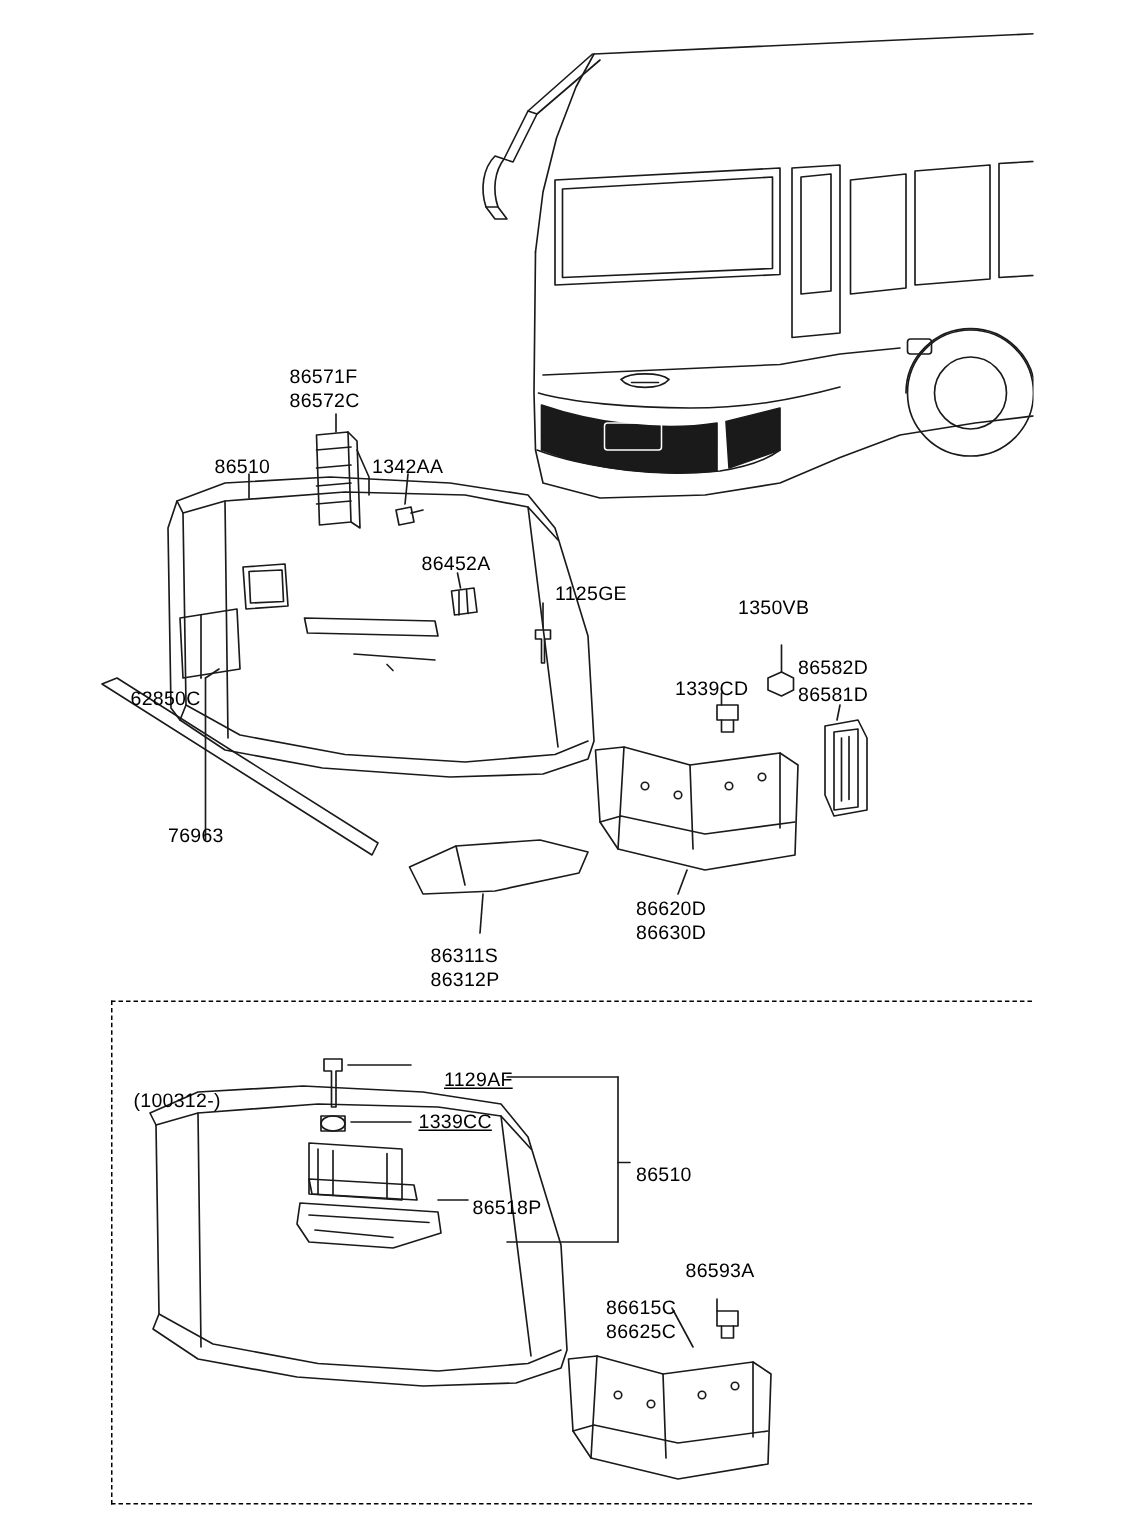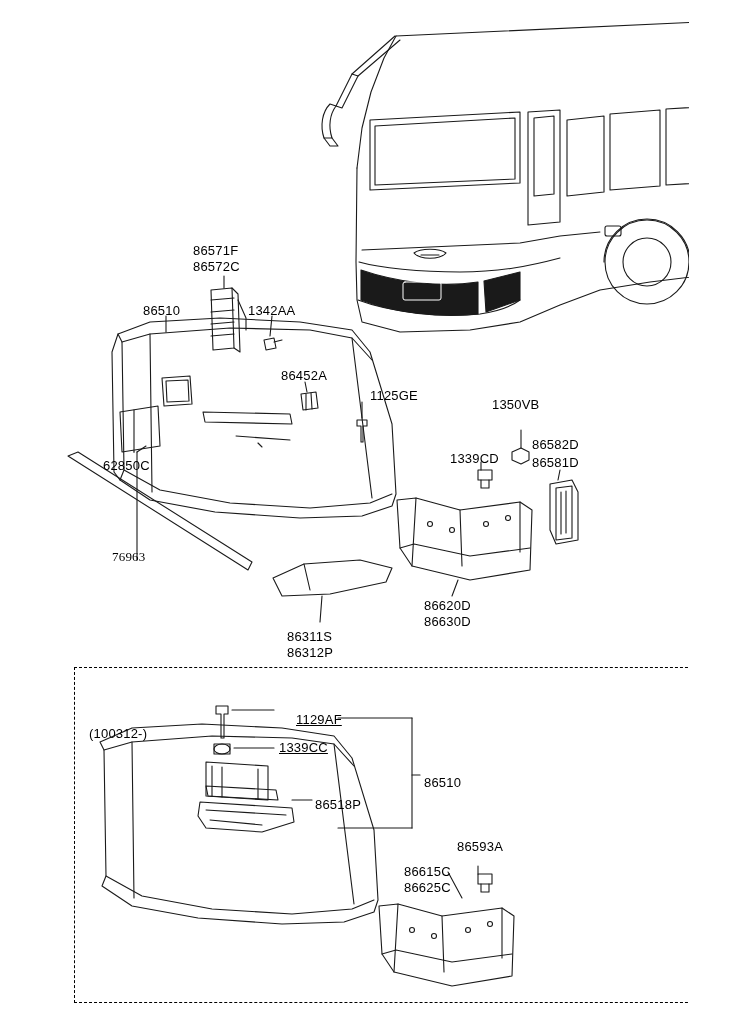--- a/index.html
+++ b/index.html
@@ -241,22 +241,22 @@
   <div class="lbl" style="left:193px; top:243px;">86571F</div>
   <div class="lbl" style="left:193px; top:259px;">86572C</div>
   <div class="lbl" style="left:143px; top:303px;">86510</div>
   <div class="lbl" style="left:248px; top:303px;">1342AA</div>
   <div class="lbl" style="left:281px; top:368px;">86452A</div>
   <div class="lbl" style="left:333px; top:388px;margin-left:37px;">1125GE</div>
   <div class="lbl" style="left:492px; top:397px;text-align:right;">1350VB</div>
   <div class="lbl" style="left:532px; top:437px;">86582D</div>
   <div class="lbl" style="left:450px; top:451px;">1339CD</div>
   <div class="lbl" style="left:532px; top:455px;">86581D</div>
-  <div class="lbl" style="left:103px; top:458px;">62850C</div>
-  <div class="lbl" style="left:112px; top:549px;font-family:Liberation Serif, serif;">76963</div>
+  <div class="lbl" style="left:87px; top:458px;">62850C</div>
+  <div class="lbl" style="left:112px; top:549px;">76963</div>
   <div class="lbl" style="left:424px; top:598px;text-align:center;">86620D</div>
   <div class="lbl" style="left:424px; top:614px;">86630D</div>
   <div class="lbl" style="left:287px; top:629px;">86311S</div>
   <div class="lbl" style="left:287px; top:645px;">86312P</div>
   <div class="lbl" style="left:89px; top:686px;margin-top:40px;">(100312-)</div>
   <div class="lbl" style="left:296px; top:712px;text-decoration:underline;">1129AF</div>
   <div class="lbl" style="left:279px; top:740px;text-decoration:underline;">1339CC</div>
   <div class="lbl" style="left:424px; top:775px;">86510</div>
   <div class="lbl" style="left:315px; top:797px;">86518P</div>
   <div class="lbl" style="left:457px; top:839px;">86593A</div>

